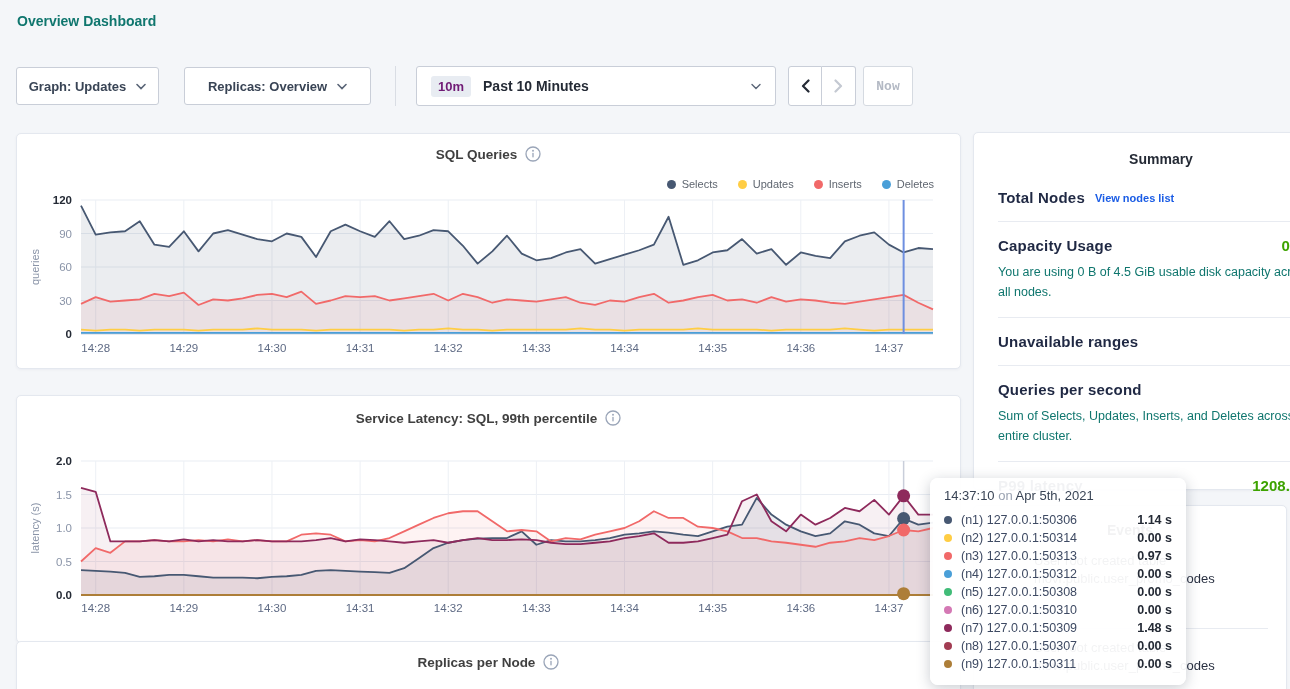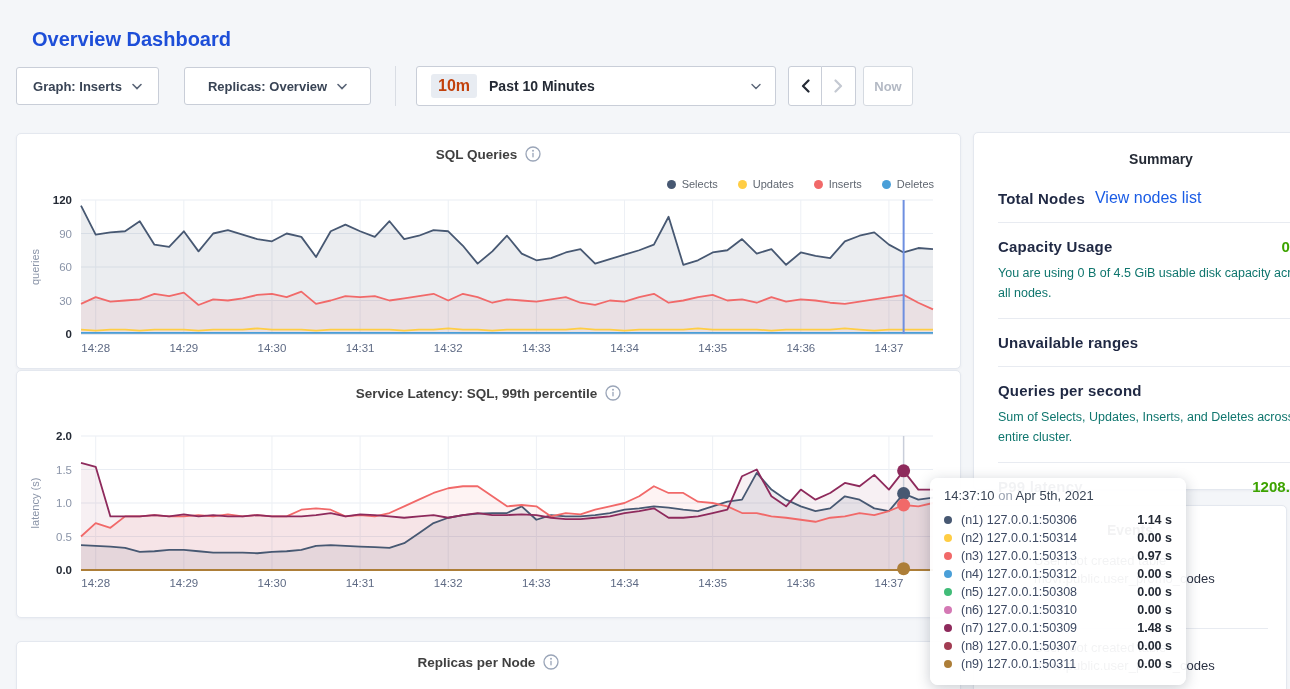--- a/index.html
+++ b/index.html
@@ -1,55 +1,55 @@
 <!DOCTYPE html>
 <html><head>
 <meta charset="utf-8">
 <style>
   html,body{margin:0;padding:0;background:#F4F6F9;font-family:"Liberation Sans",sans-serif;}
   #screen{position:relative;width:1290px;height:689px;overflow:hidden;background:#F4F6F9;}
-  h1#page-title{position:absolute;left:16px;top:12px;margin:16px;font-size:20px;font-weight:600;color:#1d4ed8;}
+  h1#page-title{position:absolute;left:16px;top:12px;margin:1px;font-size:14px;font-weight:600;color:#0f766e;}
   
   .dropdown{position:absolute;top:67px;height:38px;background:#fff;border:1px solid #C9CED8;border-radius:3px;
     display:flex;align-items:center;justify-content:center;gap:10px;font-size:13px;font-weight:700;color:#394455;cursor:pointer;padding:0;}
   #dd-graph{left:16px;width:143px;}
   #dd-dashboard{left:184px;width:187px;}
   .toolbar-divider{position:absolute;left:395px;top:66px;width:1px;height:40px;background:#D9DDE4;}
   #time-picker{position:absolute;left:416px;top:66px;width:360px;height:40px;background:#fff;border:1px solid #C9CED8;border-radius:3px;
     display:flex;align-items:center;padding:0 14px;box-sizing:border-box;cursor:pointer;}
-  .time-badge{background:#E8ECF2;border-radius:3px;padding:3px 7px;font-size:16px;font-weight:700;color:#c2410c;}
+  .time-badge{background:#E8ECF2;border-radius:3px;padding:3px 7px;font-size:13px;font-weight:700;color:#701a75;}
   .time-label{margin-left:12px;font-size:14px;font-weight:700;color:#242A35;}
   #time-picker .chev{margin-left:auto;}
   .nav-group{position:absolute;left:788px;top:66px;width:68px;height:40px;display:flex;}
   .nav-btn{width:34px;height:40px;background:#fff;border:1px solid #C9CED8;display:flex;align-items:center;justify-content:center;padding:0;cursor:pointer;box-sizing:border-box;}
   #btn-prev{border-radius:3px 0 0 3px;}
   #btn-next{border-radius:0 3px 3px 0;border-left:none;}
   #btn-now{position:absolute;left:863px;top:66px;width:50px;height:40px;background:#fff;border:1px solid #D5DAE1;border-radius:3px;
-    font-size:13px;font-weight:700;color:#B3B9C4;cursor:pointer;}
+    font-size:13px;font-weight:700;color:#B3B9C4;cursor:pointer;font-family:Liberation Mono, monospace;}
   
   .card{position:absolute;background:#fff;border:1px solid #E4E8EF;border-radius:5px;box-shadow:0 1px 3px rgba(55,65,90,0.05);box-sizing:border-box;}
   #card1{left:16px;top:133px;width:945px;height:236px;}
-  #card2{left:16px;top:370px;width:945px;height:248px;}
+  #card2{left:16px;top:395px;width:945px;height:248px;}
   #card3{left:16px;top:641px;width:945px;height:120px;}
   #summary-card{left:973px;top:132px;width:376px;height:358px;padding:18px 24px;}
   #events-card{left:973px;top:505px;width:314px;height:220px;overflow:hidden;}
   .chart-title-row{position:absolute;top:12px;left:0;right:0;display:flex;align-items:center;justify-content:center;gap:8px;}
   .chart-title{font-size:13.5px;font-weight:700;color:#404040;}
   .legend{position:absolute;top:44px;right:26px;display:flex;gap:20px;align-items:center;}
   .legend-item{display:flex;align-items:center;gap:6px;cursor:pointer;}
   .legend-dot{width:9px;height:9px;border-radius:50%;}
   .legend-label{font-size:11px;color:#5F6670;}
   .chart-svg{position:absolute;left:0;}
   #chart1-svg{top:46px;}
   #chart2-svg{top:50px;}
   
   .summary-title{text-align:center;font-size:14px;font-weight:700;color:#242A35;margin-bottom:22px;}
   .summary-head{display:flex;align-items:center;gap:10px;}
   .summary-label{font-weight:800;font-size:15px;color:#1F2843;letter-spacing:.2px;}
-  .summary-link{color:#1A5CE5;font-weight:400;font-size:16px;cursor:pointer;}
+  .summary-link{color:#1A5CE5;font-weight:700;font-size:11px;cursor:pointer;}
   .summary-value{margin-left:auto;color:#3DA300;font-weight:800;font-size:15px;white-space:nowrap;}
   .summary-desc{font-size:12.5px;color:#0f766e;line-height:1.6;margin-top:8px;}
   .summary-divider{border:none;border-top:1px solid #E8EBF1;margin:15px 0;}
   
   .events-title{padding-top:16px;text-align:center;font-weight:700;font-size:14px;color:#242A35;}
   .event-item{padding:10px 24px 10px 60px;font-size:13px;color:#2A3142;line-height:18px;}
   .event-item.first{margin-top:4px;padding-bottom:40px;}
   .event-divider{border:none;border-top:1px solid #E8EBF1;margin:0 18px 0 60px;}
   
   #hover-tooltip{position:absolute;left:930px;top:478px;width:228px;background:rgba(255,255,255,0.94);border-radius:8px;
@@ -62,21 +62,21 @@
   .tt-value{margin-left:auto;font-size:12.5px;font-weight:700;color:#242A35;}
 </style>
 </head>
 <body>
 
 <div id="screen">
 
   <h1 id="page-title">Overview Dashboard</h1>
 
   <button class="dropdown" id="dd-graph">
-    <span>Graph: Inserts</span>
+    <span>Graph: Updates</span>
     <svg class="chev" width="10" height="7">
         <path d="M1 1.5 L5 5.5 L9 1.5" stroke="#5A6577" stroke-width="1.6" fill="none" stroke-linecap="round"></path>
       </svg>
   </button>
 
   <button class="dropdown" id="dd-dashboard">
     <span>Replicas: Overview</span>
     <svg class="chev" width="10" height="7">
         <path d="M1 1.5 L5 5.5 L9 1.5" stroke="#5A6577" stroke-width="1.6" fill="none" stroke-linecap="round"></path>
       </svg>

